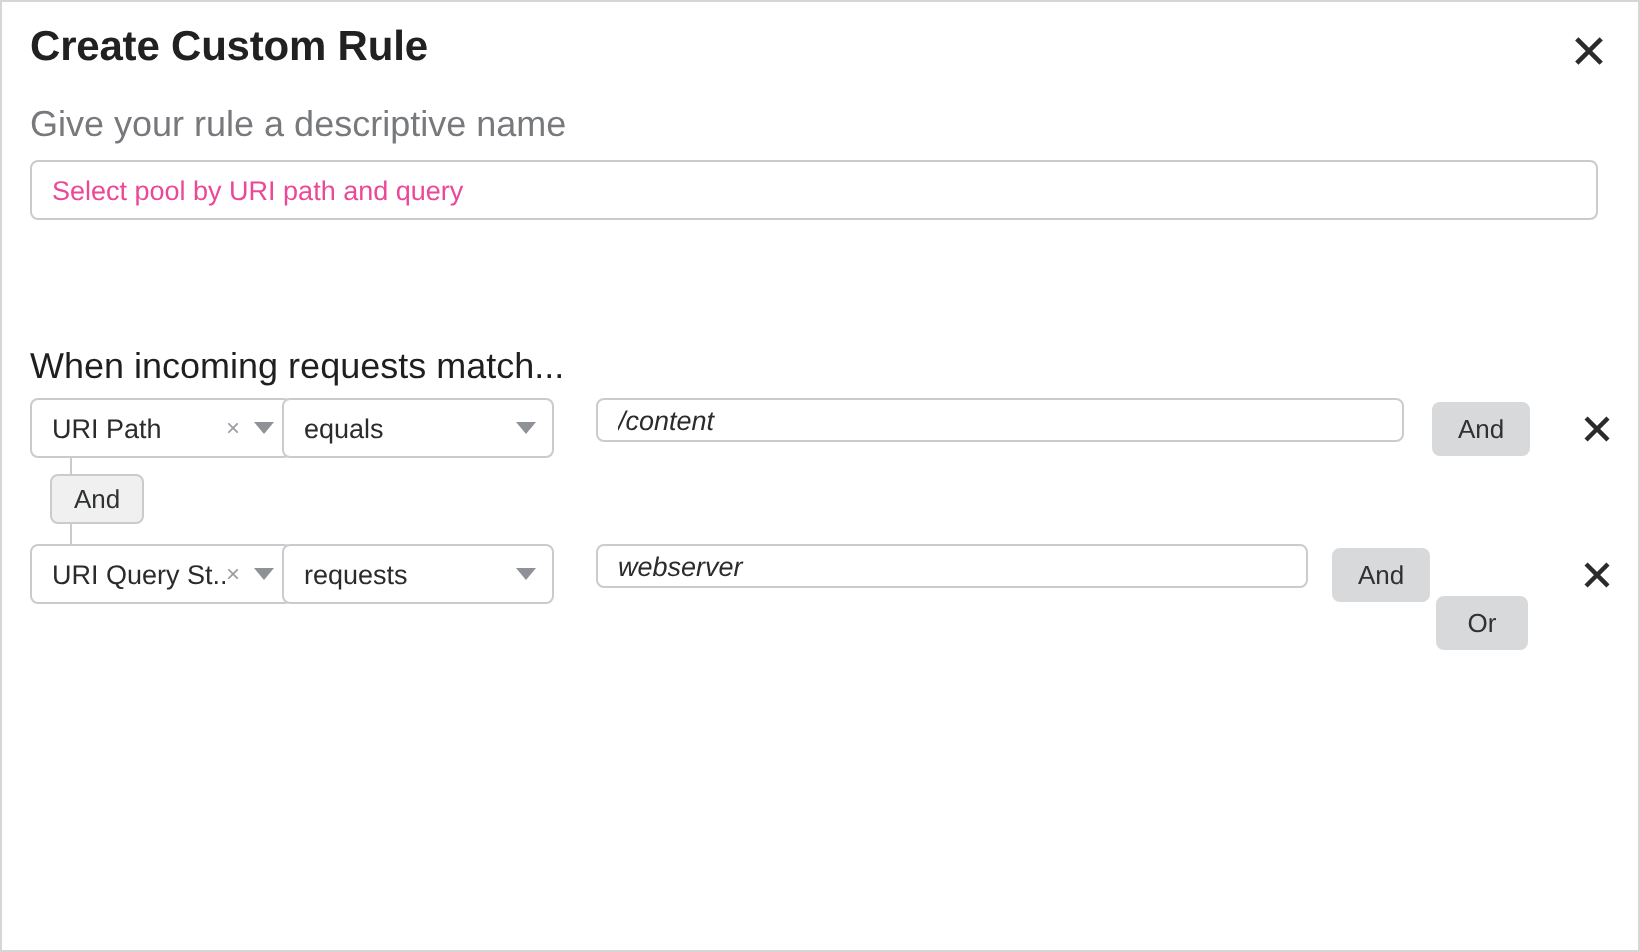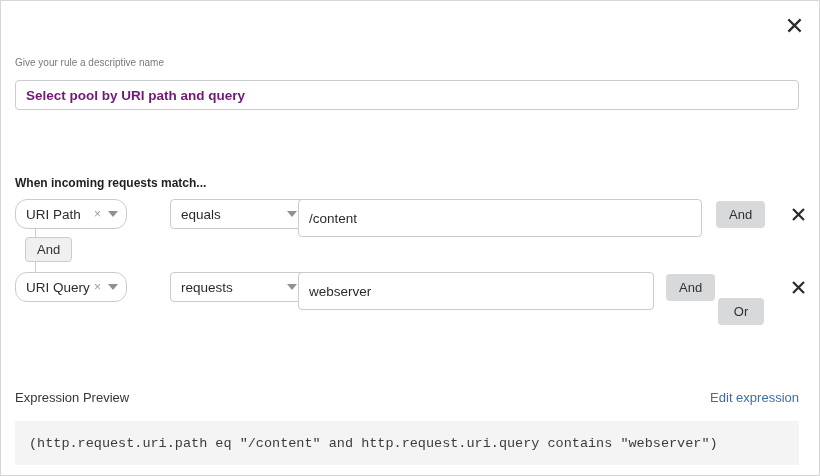--- a/index.html
+++ b/index.html
@@ -62,51 +62,50 @@
     left: 14px;
     top: 50px;
     width: 784px;
   }
   .field-label {
     font-size: 14px;
     color: #232323;
     line-height: 18px;
   }
   .field-help {
-    font-size: 10px;
+    font-size: 18px;
     color: #77797c;
     line-height: 17px;
     margin-top: 3px;
   }
   .text-input {
     box-sizing: border-box;
     margin-top: 9px;
     width: 784px;
     height: 30px;
     border: 1px solid #c9cbce;
     border-radius: 4px;
     background: #ffffff;
     font-family: "Liberation Sans", sans-serif;
     font-size: 13.5px;
-    color: #701a75;
+    color: #ec4899;
     padding: 0 10px;
     outline: none;
-    font-weight: bold;
   }
 
   
   .section-match {
     position: absolute;
     left: 14px;
     top: 172px;
     width: 792px;
   }
   .section-heading {
-    font-size: 12px;
-    font-weight: bold;
+    font-size: 18px;
+    font-weight: normal;
     color: #1f1f1f;
     line-height: 20px;
   }
 
   .column-headers {
     position: relative;
     height: 20px;
     margin-top: 19px;
   }
   .col-head {
@@ -151,25 +150,24 @@
     font-size: 13.5px;
     color: #2b2b2b;
     display: flex;
     align-items: center;
     padding: 0 8px 0 10px;
     cursor: pointer;
     user-select: none;
   }
   .select-field {
     left: 0px;
-    width: 112px;
-    border-radius: 12px;
+    width: 131px;
   }
   .select-operator {
-    left: 155px;
+    left: 126px;
     width: 136px;
     justify-content: space-between;
   }
   .select-text {
     flex: 1 1 auto;
     white-space: nowrap;
     overflow: hidden;
     text-overflow: clip;
   }
   .clear-x {
@@ -186,29 +184,30 @@
     height: 0;
     border-left: 5px solid transparent;
     border-right: 5px solid transparent;
     border-top: 6px solid #8e9195;
   }
 
   .value-input {
     position: absolute;
     box-sizing: border-box;
     left: 283px;
-    height: 38px;
+    height: 22px;
     border: 1px solid #c9cbce;
     border-radius: 4px;
     background: #ffffff;
     font-family: "Liberation Sans", sans-serif;
     font-size: 13.5px;
     color: #2b2b2b;
     padding: 0 10px;
     outline: none;
+    font-style: italic;
   }
   .value-wide   { width: 404px; }
   .value-narrow { width: 356px; }
 
   .logic-button {
     position: absolute;
     box-sizing: border-box;
     height: 27px;
     min-width: 46px;
     padding: 0 13px;
@@ -296,20 +295,21 @@
     white-space: nowrap;
     overflow: hidden;
   }
 </style>
 </head>
 <body>
 
 <div class="dialog">
 
   <div class="dialog-header">
+    <div class="dialog-title">Create Custom Rule</div>
     <button class="close-button">
       <svg width="15" height="15" viewBox="0 0 15 15">
         <path d="M2.2 2.2 L12.8 12.8 M12.8 2.2 L2.2 12.8" stroke="#2b2b2b" stroke-width="2.3" stroke-linecap="square"></path>
       </svg>
     </button>
   </div>
 
   <div class="section-rule-name">
     <div class="field-help">Give your rule a descriptive name</div>
     <input class="text-input" type="text" value="Select pool by URI path and query" style="">
@@ -369,21 +369,14 @@
         <button class="row-delete" style="left:772px;">
           <svg width="13" height="13" viewBox="0 0 13 13">
             <path d="M1.8 1.8 L11.2 11.2 M11.2 1.8 L1.8 11.2" stroke="#2b2b2b" stroke-width="2.2" stroke-linecap="square"></path>
           </svg>
         </button>
       </div>
 
     </div>
   </div>
 
-  <div class="section-expression">
-    <div class="expr-header">
-      <div class="expr-title">Expression Preview</div>
-      <a class="expr-edit-link">Edit expression</a>
-    </div>
-    <div class="expr-code">(http.request.uri.path eq "/content" and http.request.uri.query contains "webserver")</div>
-  </div>
 
 </div>
 
 </body></html>

